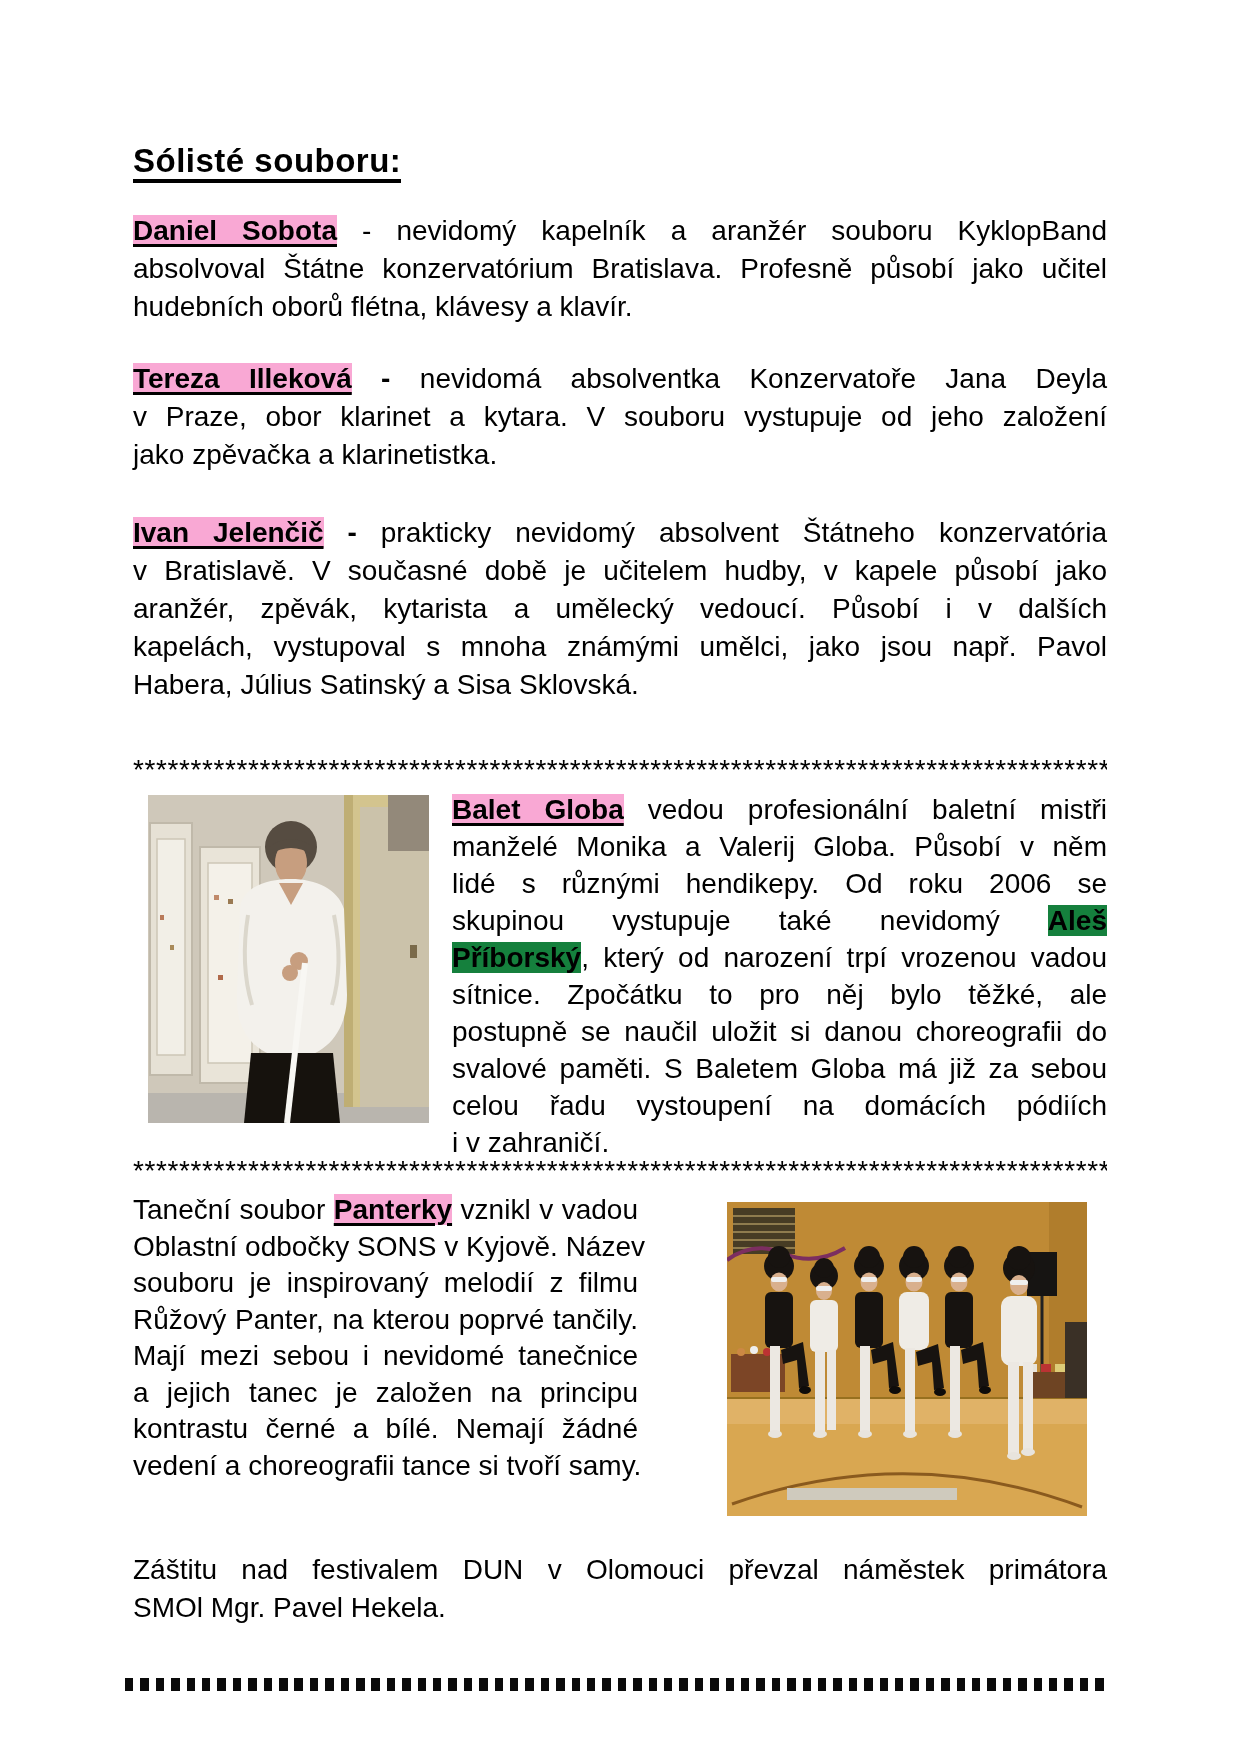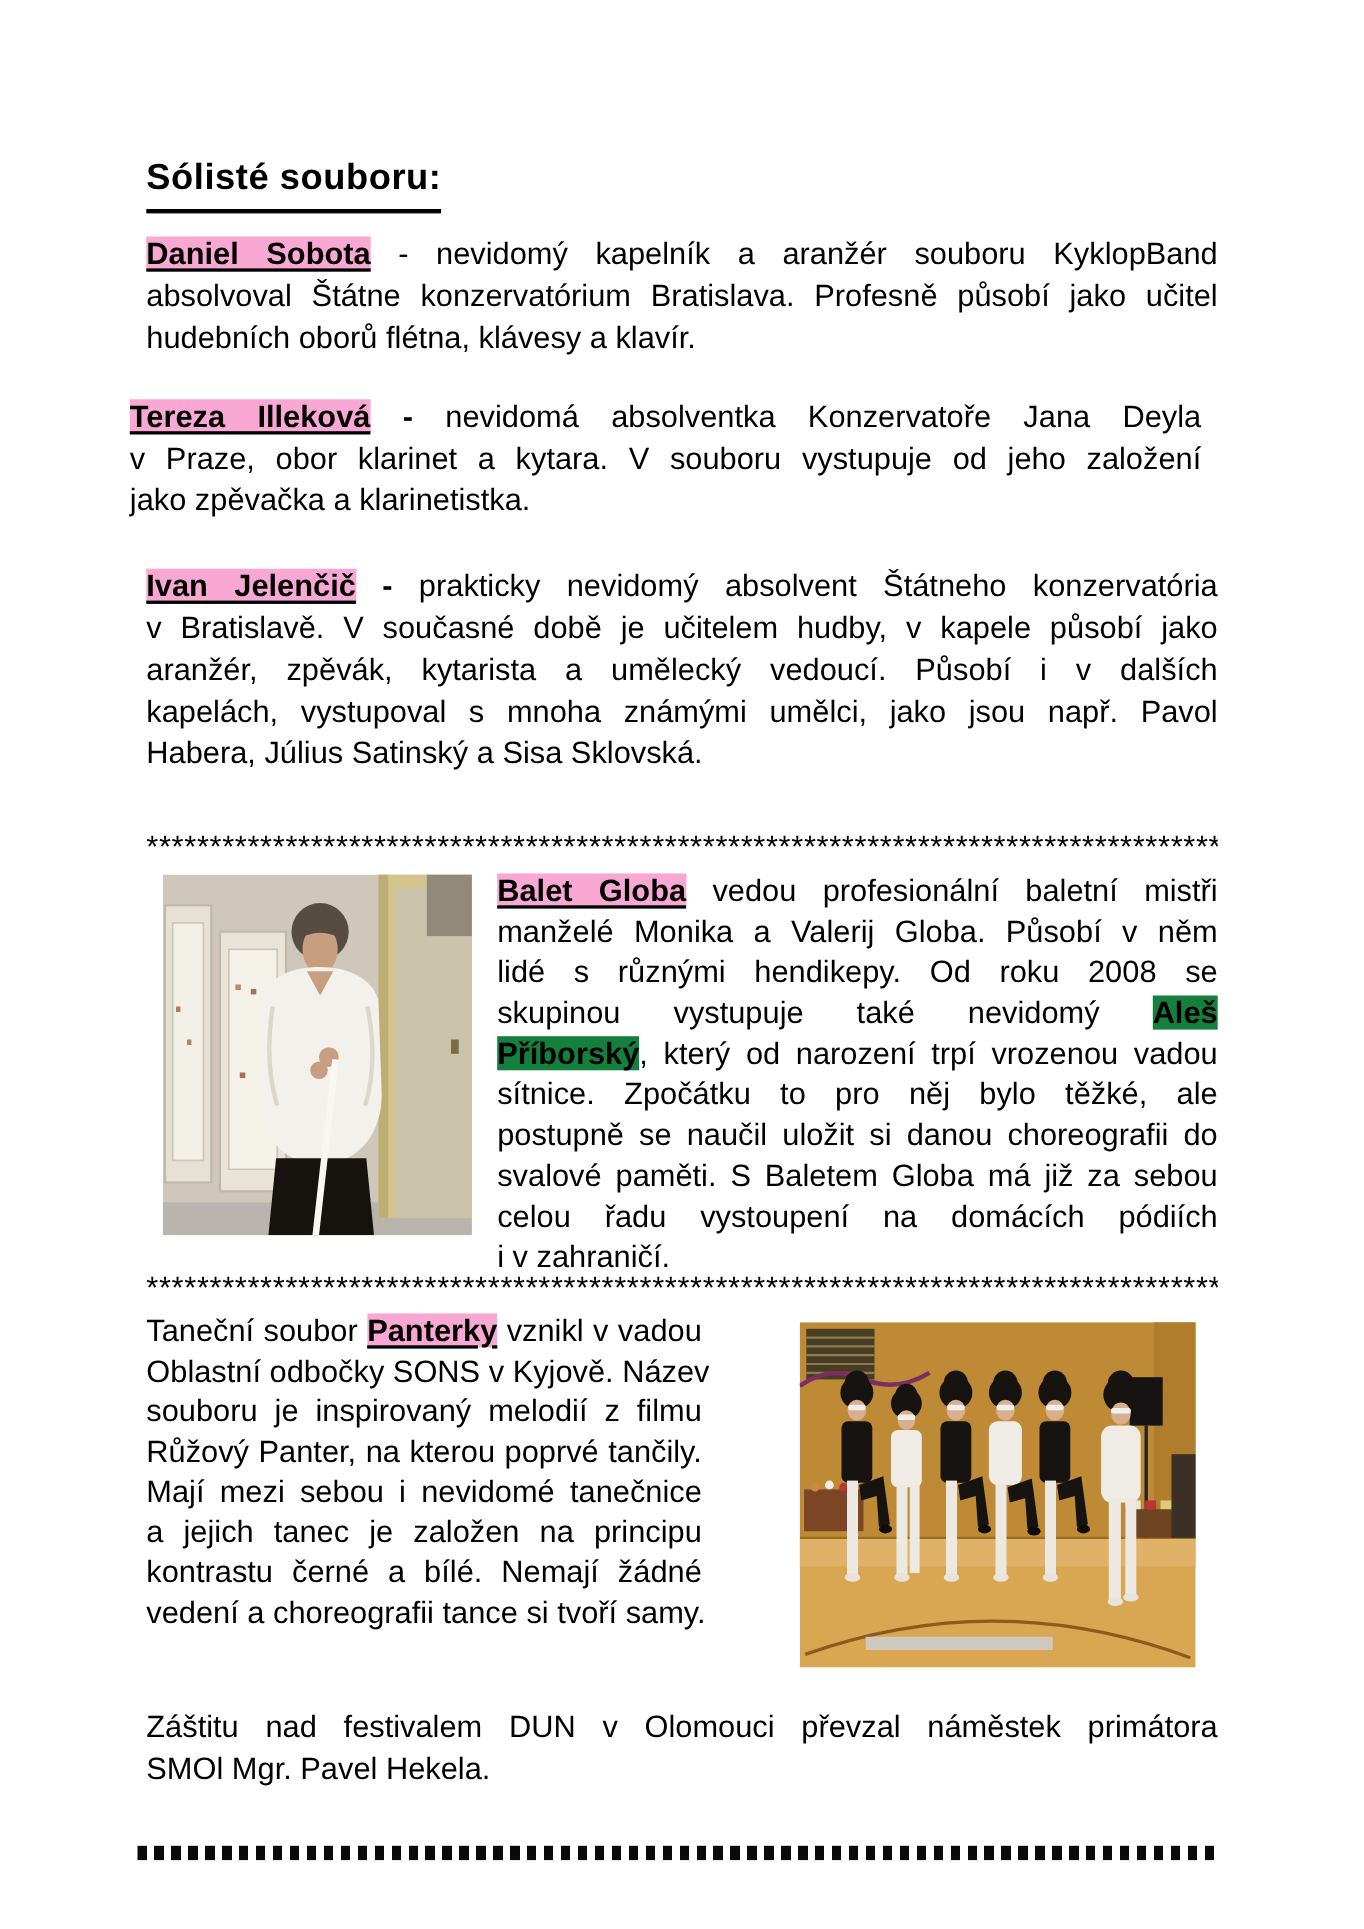--- a/index.html
+++ b/index.html
@@ -4,21 +4,21 @@
 <style>
   html,body{margin:0;padding:0;}
   body{
     width:1240px;height:1754px;position:relative;
     background:#ffffff;color:#000;
     font-family:"Liberation Sans",sans-serif;
     overflow:hidden;
   }
   .abs{position:absolute;}
   #title{left:133px;top:142px;font-size:33px;font-weight:bold;letter-spacing:0.5px;}
-  #title .tspan{border-bottom:4px solid #000;padding-bottom:11px;}
+  #title .tspan{border-bottom:4px solid #000;padding-bottom:0;}
   .para{font-size:28px;}
   .para .line{text-align:justify;text-align-last:justify;white-space:nowrap;}
   .para .line.last{text-align-last:left;}
   .lh38 .line{line-height:38px;}
   .lh37 .line{line-height:37px;}
   .lh365 .line{line-height:36.5px;}
   .hl{background:#f9a8d4;font-weight:bold;text-decoration:underline;text-decoration-thickness:2.5px;text-underline-offset:4px;}
   .hl2{background:#15803d;font-weight:bold;text-decoration:none;}
   .b{font-weight:bold;}
   .stars{font-size:28px;line-height:28px;white-space:nowrap;overflow:hidden;letter-spacing:0.6px;}
@@ -35,21 +35,21 @@
 <div class="abs" id="title">
   <span class="tspan">Sólisté souboru:</span>
 </div>
 
 <div class="abs para lh38" style="left:133px;top:212px;width:974px;">
     <div class="line"><span class="hl">Daniel Sobota</span><span> - nevidomý kapelník a aranžér souboru KyklopBand</span></div>
     <div class="line"><span>absolvoval Štátne konzervatórium Bratislava. Profesně působí jako učitel</span></div>
     <div class="line last"><span>hudebních oborů flétna, klávesy a klavír.</span></div>
   </div>
 
-<div class="abs para lh38" style="left:118px;top:360px;width:974px;">
+<div class="abs para lh38" style="left:133px;top:360px;width:974px;">
     <div class="line"><span class="hl">Tereza Illeková</span><span class="b"> - </span><span>nevidomá absolventka Konzervatoře Jana Deyla</span></div>
     <div class="line"><span>v Praze, obor klarinet a kytara. V souboru vystupuje od jeho založení</span></div>
     <div class="line last"><span>jako zpěvačka a klarinetistka.</span></div>
   </div>
 
 <div class="abs para lh38" style="left:133px;top:514px;width:974px;">
     <div class="line"><span class="hl">Ivan Jelenčič</span><span class="b"> - </span><span>prakticky nevidomý absolvent Štátneho konzervatória</span></div>
     <div class="line"><span>v Bratislavě. V současné době je učitelem hudby, v kapele působí jako</span></div>
     <div class="line"><span>aranžér, zpěvák, kytarista a umělecký vedoucí. Působí i v dalších</span></div>
     <div class="line"><span>kapelách, vystupoval s mnoha známými umělci, jako jsou např. Pavol</span></div>
@@ -88,21 +88,21 @@
   <path d="M186,120 Q196,170 184,210" stroke="#dbd7cc" stroke-width="4" fill="none"></path>
   <circle cx="151" cy="166" r="9" fill="#c79e7f"></circle>
   <circle cx="142" cy="178" r="8" fill="#c79e7f"></circle>
   <path d="M103,258 L185,258 L192,328 L96,328 Z" fill="#16120d"></path>
   <line x1="157" y1="168" x2="139" y2="328" stroke="#f8f7f3" stroke-width="6"></line>
 </svg>
 
 <div class="abs para lh37" style="left:452px;top:791px;width:655px;">
     <div class="line"><span class="hl">Balet Globa</span><span> vedou profesionální baletní mistři</span></div>
     <div class="line"><span>manželé Monika a Valerij Globa. Působí v něm</span></div>
-    <div class="line"><span>lidé s různými hendikepy. Od roku 2008 se</span></div>
+    <div class="line"><span>lidé s různými hendikepy. Od roku 2006 se</span></div>
     <div class="line"><span>skupinou vystupuje také nevidomý </span><span class="hl2">Aleš</span></div>
     <div class="line"><span class="hl2">Příborský</span><span>, který od narození trpí vrozenou vadou</span></div>
     <div class="line"><span>sítnice. Zpočátku to pro něj bylo těžké, ale</span></div>
     <div class="line"><span>postupně se naučil uložit si danou choreografii do</span></div>
     <div class="line"><span>svalové paměti. S Baletem Globa má již za sebou</span></div>
     <div class="line"><span>celou řadu vystoupení na domácích pódiích</span></div>
     <div class="line last"><span>i v zahraničí.</span></div>
   </div>
 
 <div class="abs stars" style="left:133px;top:1157px;width:974px;">******************************************************************************************</div>

